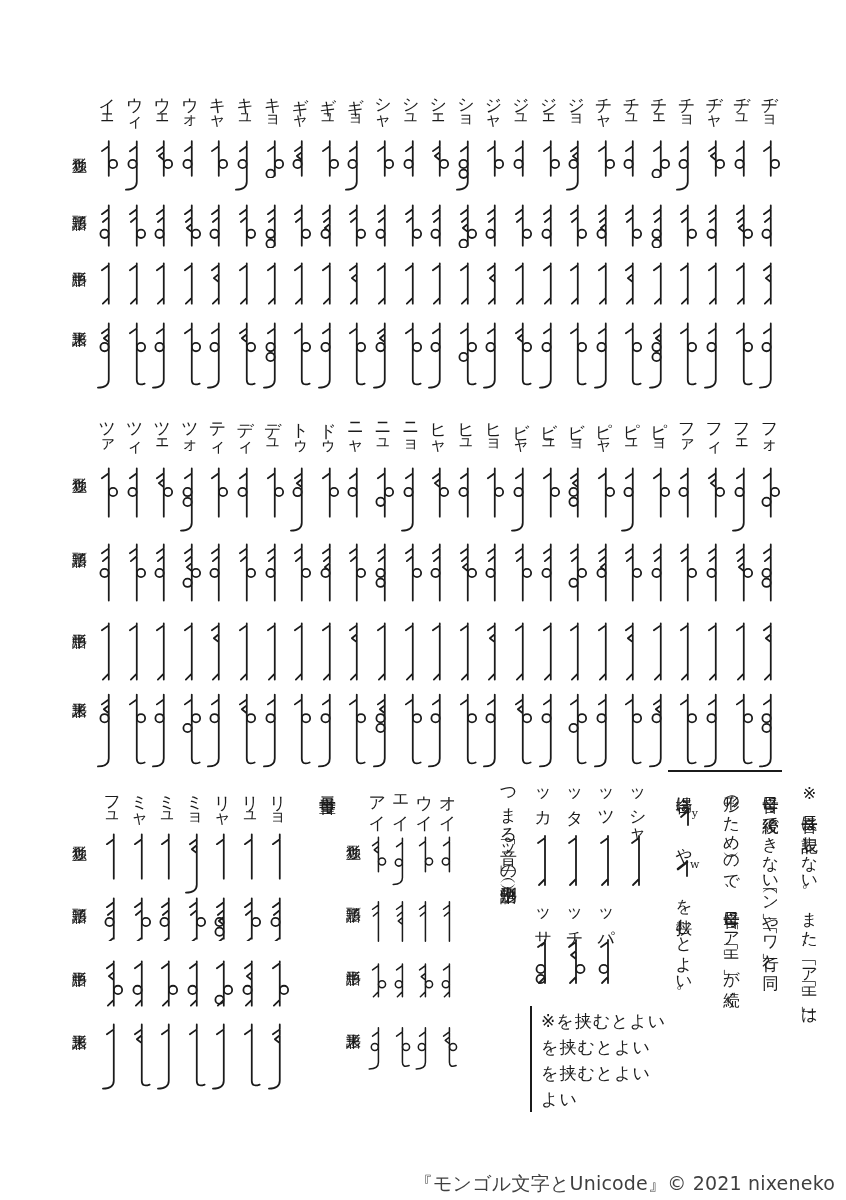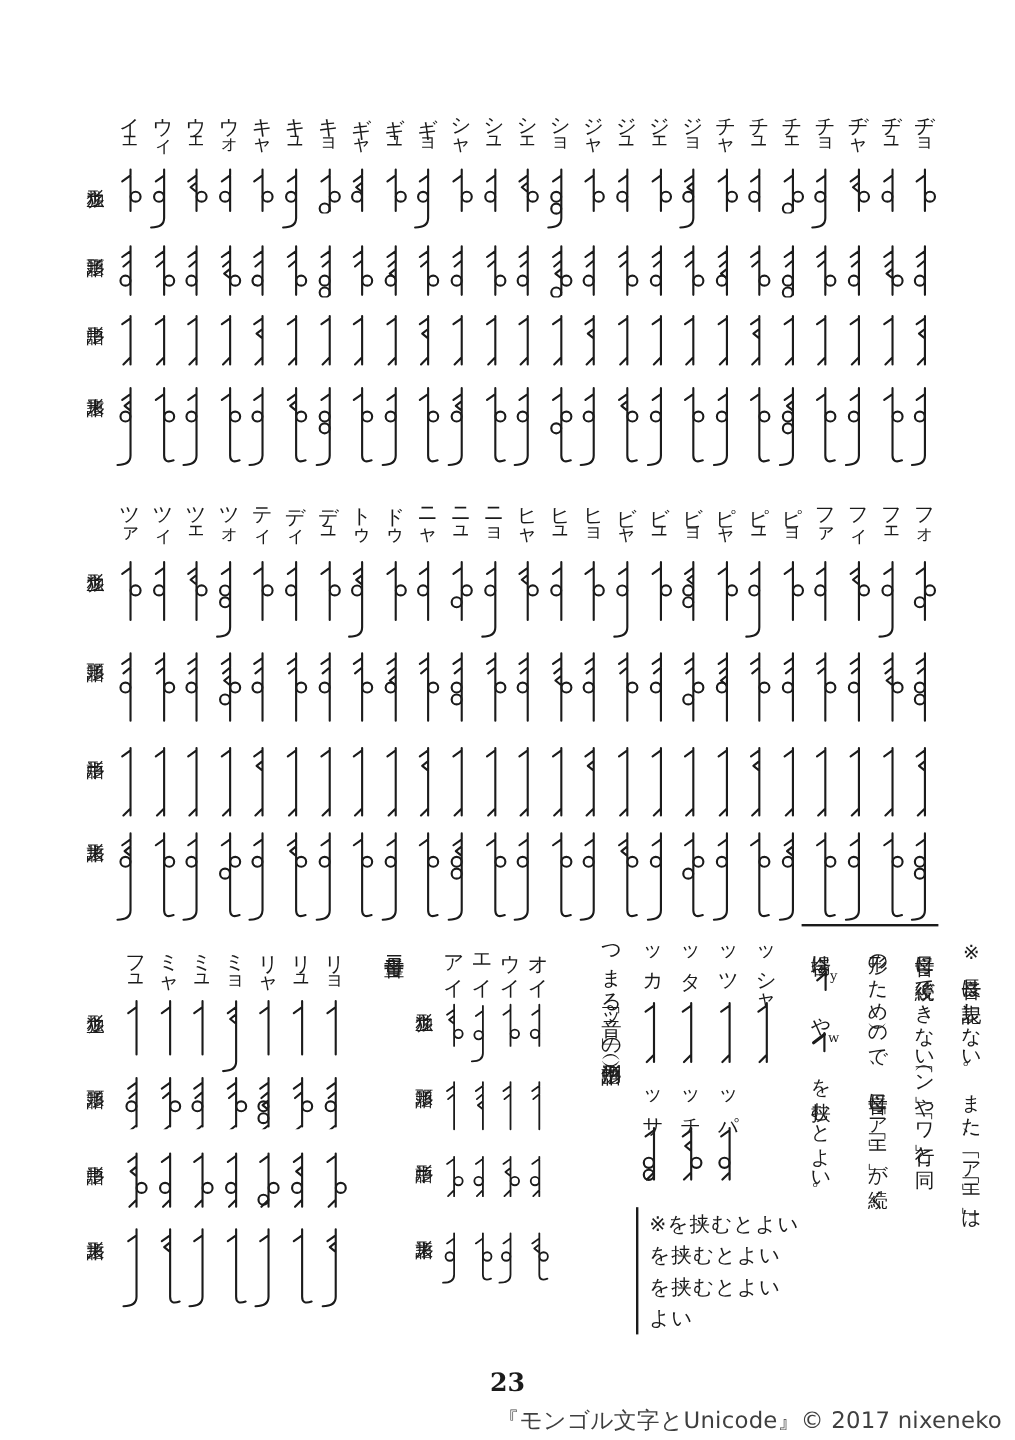--- a/index.html
+++ b/index.html
@@ -2303,16 +2303,15 @@
             </g>
           </svg><sup>y</sup></span><span>や</span><span class="hinline"><svg width="14" height="20" viewBox="0 0 14 20">
             <g fill="none" stroke="currentColor" stroke-linecap="round">
               <path d="M11,3 L2,10" stroke-width="2.6"></path>
               <path d="M11,2 V17" stroke-width="1.8"></path>
             </g>
           </svg><sup>w</sup></span><span>を挟むとよい。</span>
     </div>
   </div>
 
-  <div id="page-number">23</div>
-  <div id="credit">『モンゴル文字とUnicode』© 2017 nixeneko</div>
+  <div id="credit">『モンゴル文字とUnicode』© 2021 nixeneko</div>
 
 </div>
 
 </body></html>

